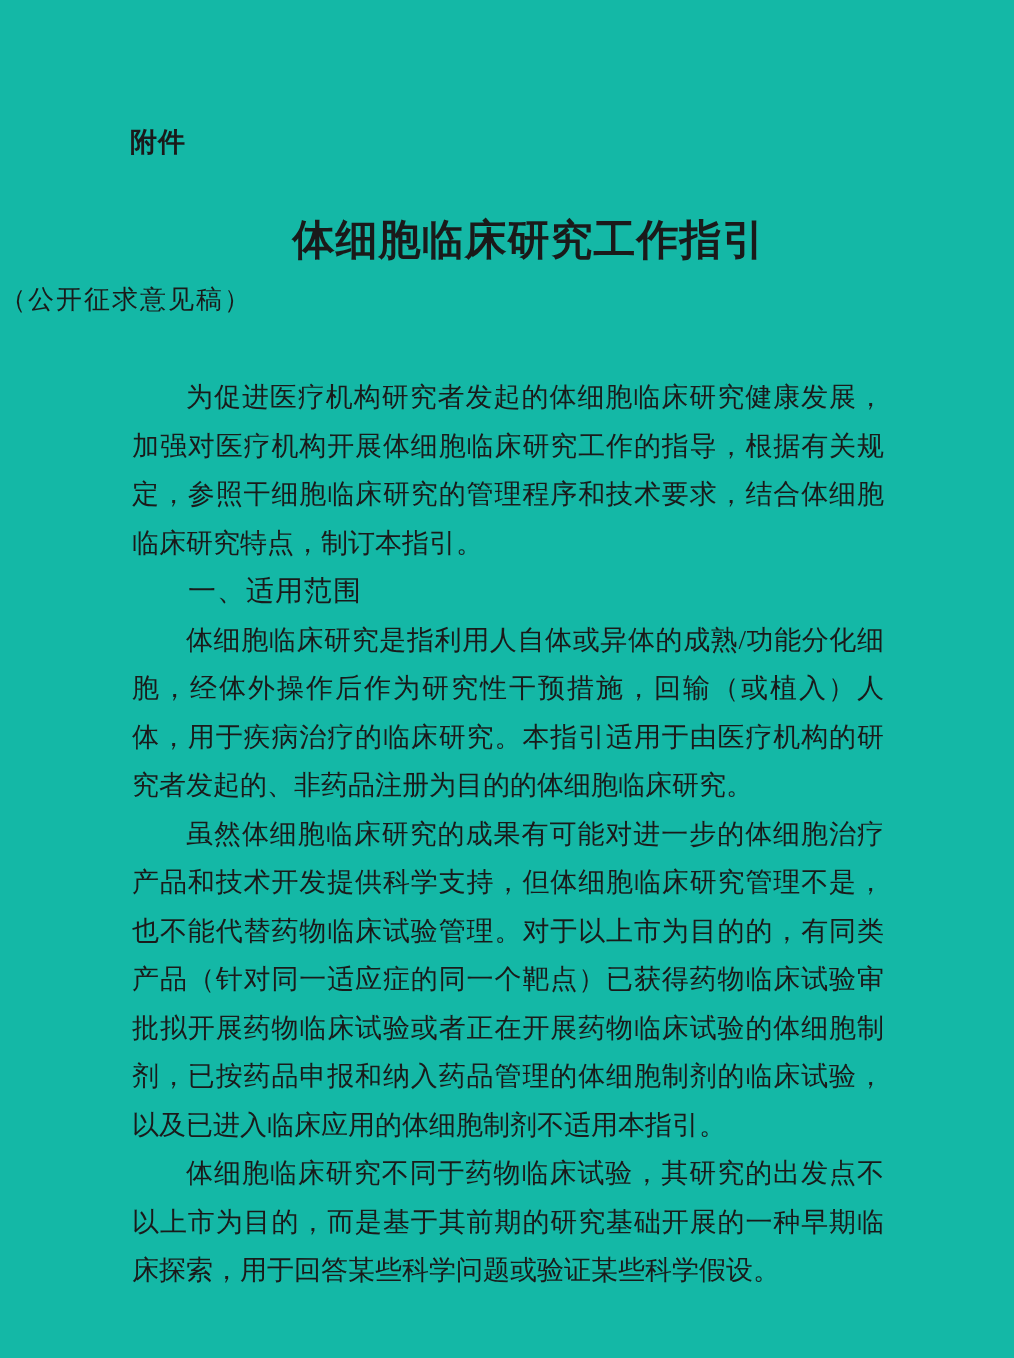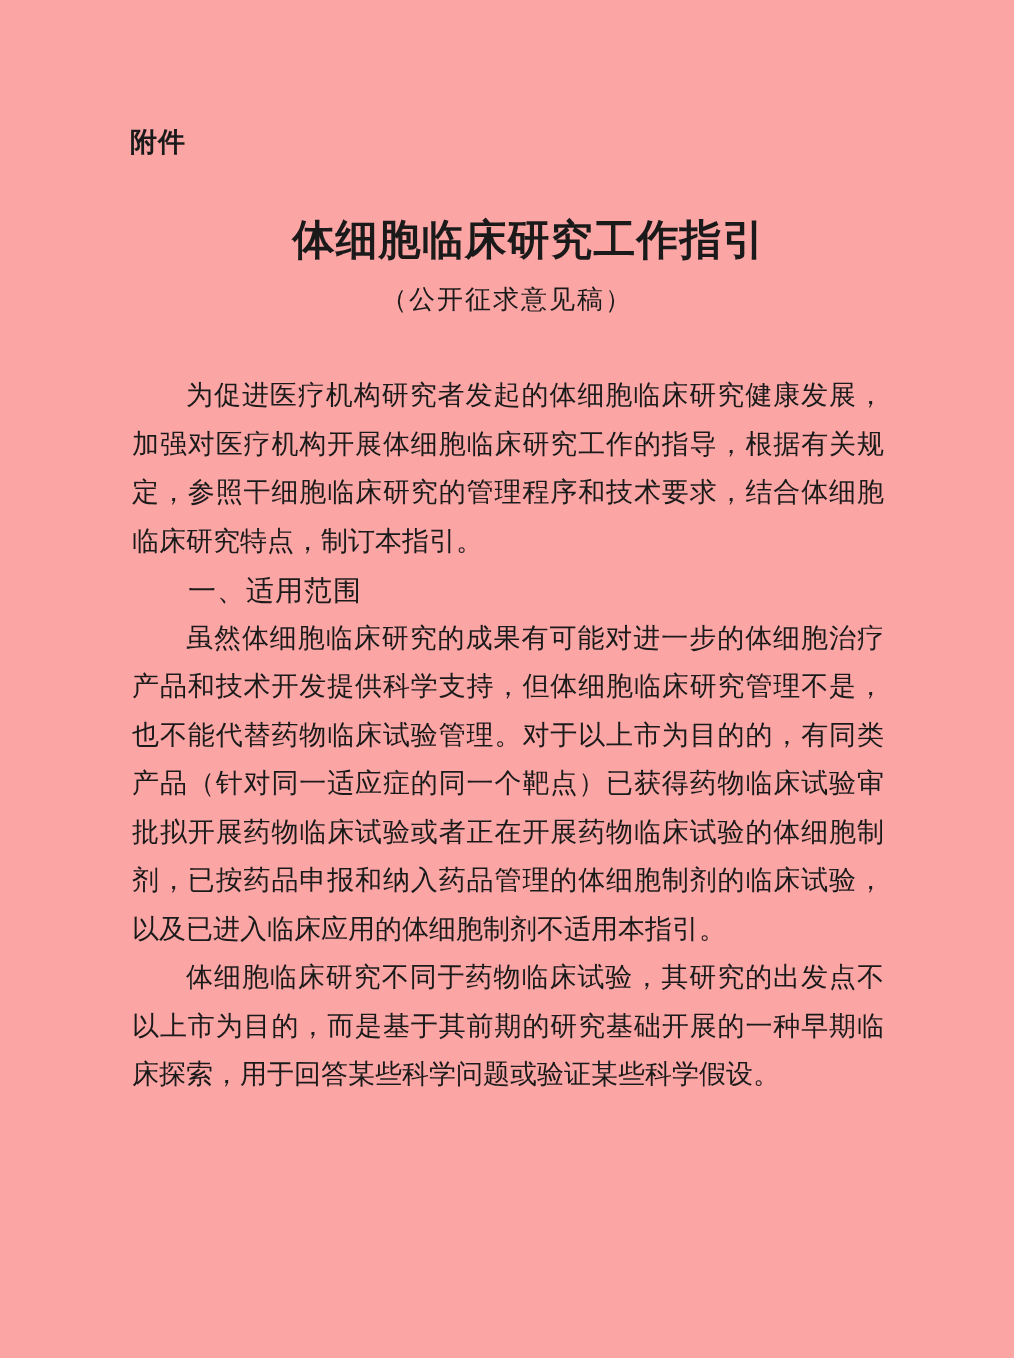--- a/index.html
+++ b/index.html
@@ -5,21 +5,21 @@
   html, body {
     margin: 0;
     padding: 0;
     background: #e9e9e9;
   }
   .page {
     position: relative;
     width: 1014px;
     height: 1358px;
     margin: 0 auto;
-    background: #fca5a5;
+    background: #14b8a6;
     color: #1a1a1a;
     overflow: hidden;
     font-family: "Liberation Serif", serif;
   }
   .attachment-label {
     margin: 0;
     padding-top: 126px;
     padding-left: 130px;
     font-family: "Liberation Sans", sans-serif;
     font-size: 27px;
@@ -35,35 +35,33 @@
     text-align: center;
     letter-spacing: 1px;
     font-family: "Liberation Serif", serif;
     padding-left: 44px;
   }
   .doc-subtitle {
     margin: 16px 0 0 0;
     font-size: 26px;
     line-height: 40px;
     font-weight: 400;
-    text-align: center;
     letter-spacing: 2px;
     font-family: "Liberation Serif", serif;
   }
   .doc-body {
     margin: 53px 130px 0 132px;
     font-size: 27px;
     line-height: 48.5px;
     text-align: justify;
     text-justify: inter-ideograph;
   }
   .doc-body p {
     margin: 0;
     text-indent: 2em;
-    font-family: Liberation Mono, monospace;
   }
   .doc-body h2 {
     margin: 0;
     text-indent: 2em;
     font-size: 28px;
     line-height: 48.5px;
     font-weight: 400;
     font-family: "Liberation Sans", sans-serif;
     letter-spacing: 1px;
   }
@@ -78,20 +76,21 @@
   <h1 class="doc-title">体细胞临床研究工作指引</h1>
 
   <div class="doc-subtitle">（公开征求意见稿）</div>
 
   <div class="doc-body">
 
     <p>为促进医疗机构研究者发起的体细胞临床研究健康发展，加强对医疗机构开展体细胞临床研究工作的指导，根据有关规定，参照干细胞临床研究的管理程序和技术要求，结合体细胞临床研究特点，制订本指引。</p>
 
     <h2>一、适用范围</h2>
 
+    <p>体细胞临床研究是指利用人自体或异体的成熟/功能分化细胞，经体外操作后作为研究性干预措施，回输（或植入）人体，用于疾病治疗的临床研究。本指引适用于由医疗机构的研究者发起的、非药品注册为目的的体细胞临床研究。</p>
 
     <p>虽然体细胞临床研究的成果有可能对进一步的体细胞治疗产品和技术开发提供科学支持，但体细胞临床研究管理不是，也不能代替药物临床试验管理。对于以上市为目的的，有同类产品（针对同一适应症的同一个靶点）已获得药物临床试验审批拟开展药物临床试验或者正在开展药物临床试验的体细胞制剂，已按药品申报和纳入药品管理的体细胞制剂的临床试验，以及已进入临床应用的体细胞制剂不适用本指引。</p>
 
     <p>体细胞临床研究不同于药物临床试验，其研究的出发点不以上市为目的，而是基于其前期的研究基础开展的一种早期临床探索，用于回答某些科学问题或验证某些科学假设。</p>
 
   </div>
 
 </div>
 
 </body></html>

